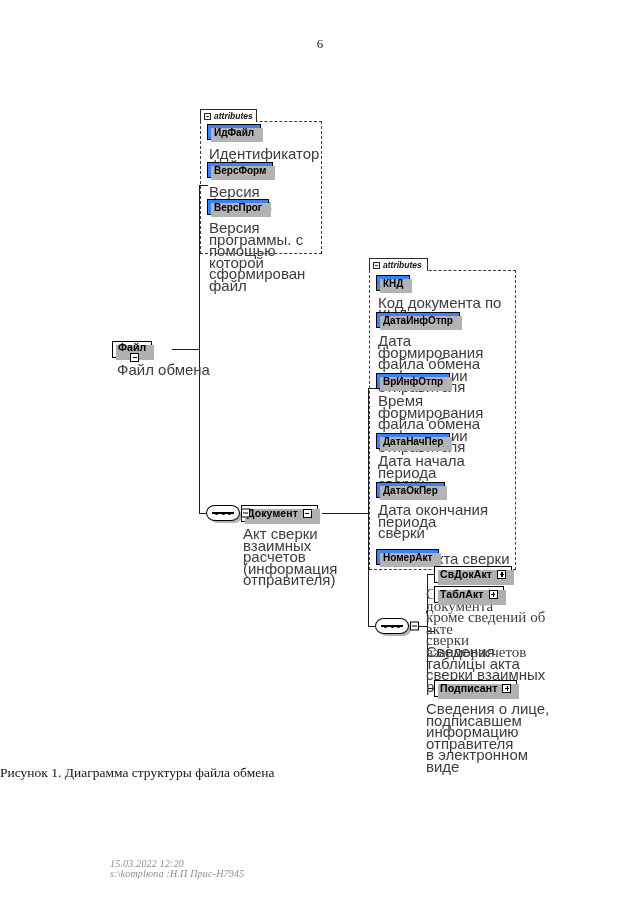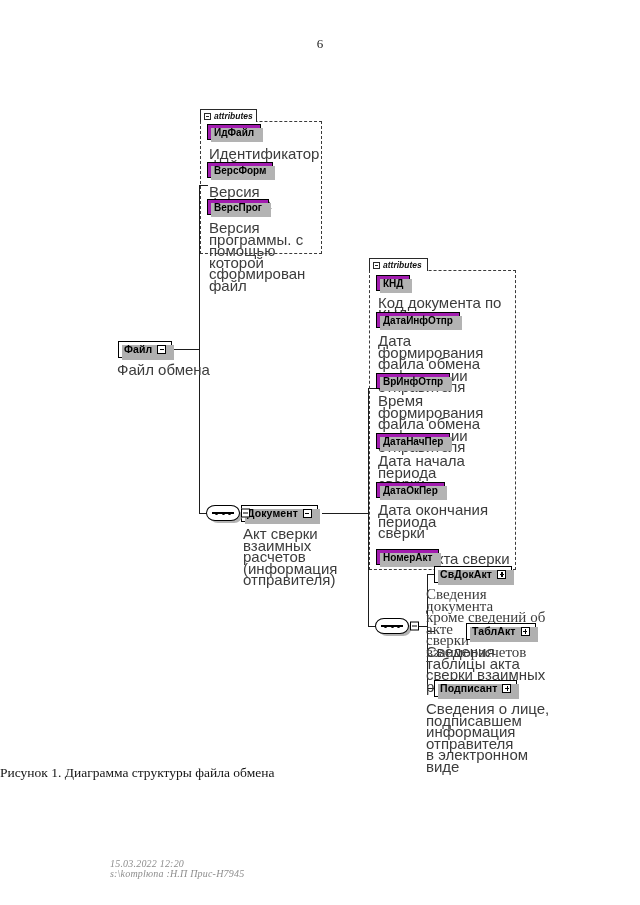--- a/index.html
+++ b/index.html
@@ -88,21 +88,21 @@
   .handle-in.plus::after{
     content:"";position:absolute;left:3.1px;top:1.3px;
     width:1.3px;height:4.6px;background:#000;
   }
 
   
   .attr{
     position:absolute;
     box-sizing:border-box;
     border:1.6px solid #000;
-    background:#a21caf;
+    background:#3b82f6;
     height:16px;
     display:flex;align-items:center;justify-content:center;
     padding:0 6px;
     font-size:10px;font-weight:bold;color:#000;
     white-space:nowrap;
     z-index:6;
   }
   .attr::after{
     content:"";position:absolute;left:3px;top:3px;right:-3px;bottom:-3px;
     background:#b3b3b3;z-index:-1;
@@ -212,21 +212,21 @@
     </div>
     <div class="desc" style="left:209px;top:186px;width:112px;">Версия формата</div>
 
     <div class="attr" style="left:207px;top:199px;">
       <span>ВерсПрог</span>
     </div>
     <div class="desc" style="left:209px;top:222px;width:110px;">Версия программы. с
 помощью которой
 сформирован файл</div>
 
-    <div class="el" style="left:118px;top:341px;">
+    <div class="el" style="left:112px;top:341px;flex-direction:column;">
       <span class="lbl">Файл</span>
       <span class="handle-in"></span>
     </div>
     <div class="desc" style="left:117px;top:364px;width:120px;">Файл обмена</div>
 
     <div class="ln h" style="left:172px;top:349px;width:28px;"></div>
     <div class="ln v" style="left:199px;top:185px;height:165px;"></div>
     <div class="ln v" style="left:199px;top:349px;height:165px;"></div>
 
     <div class="ln h" style="left:199px;top:185px;width:9px;"></div>
@@ -322,34 +322,34 @@
     <div class="ln h" style="left:427px;top:688px;width:8px;"></div>
 
     <div class="el" style="left:434px;top:566px;text-align:right;">
       <span class="lbl">СвДокАкт</span>
       <span class="handle-in plus"></span>
     </div>
     <div class="desc" style="left:426px;top:589px;width:125px;font-family:Liberation Serif, serif;">Сведения документа
 кроме сведений об акте
 сверки взаиморасчетов</div>
 
-    <div class="el" style="left:434px;top:623px;margin-left:32px;">
+    <div class="el" style="left:434px;top:586px;">
       <span class="lbl">ТаблАкт</span>
       <span class="handle-in plus"></span>
     </div>
     <div class="desc" style="left:426px;top:646px;width:128px;">Сведения таблицы акта
 сверки взаимных расчетов</div>
 
     <div class="el" style="left:434px;top:680px;">
       <span class="lbl">Подписант</span>
       <span class="handle-in plus"></span>
     </div>
     <div class="desc" style="left:426px;top:703px;width:128px;">Сведения о лице,
 подписавшем
-информация отправителя
+информацию отправителя
 в электронном виде</div>
 
   </div>
 
   <div class="figure-caption">Рисунок 1. Диаграмма структуры файла обмена</div>
 
   <div class="footer">
     <div>15.03.2022 12:20</div>
     <div>s:\komplюna :Н.П  Прис-Н7945</div>
   </div>

